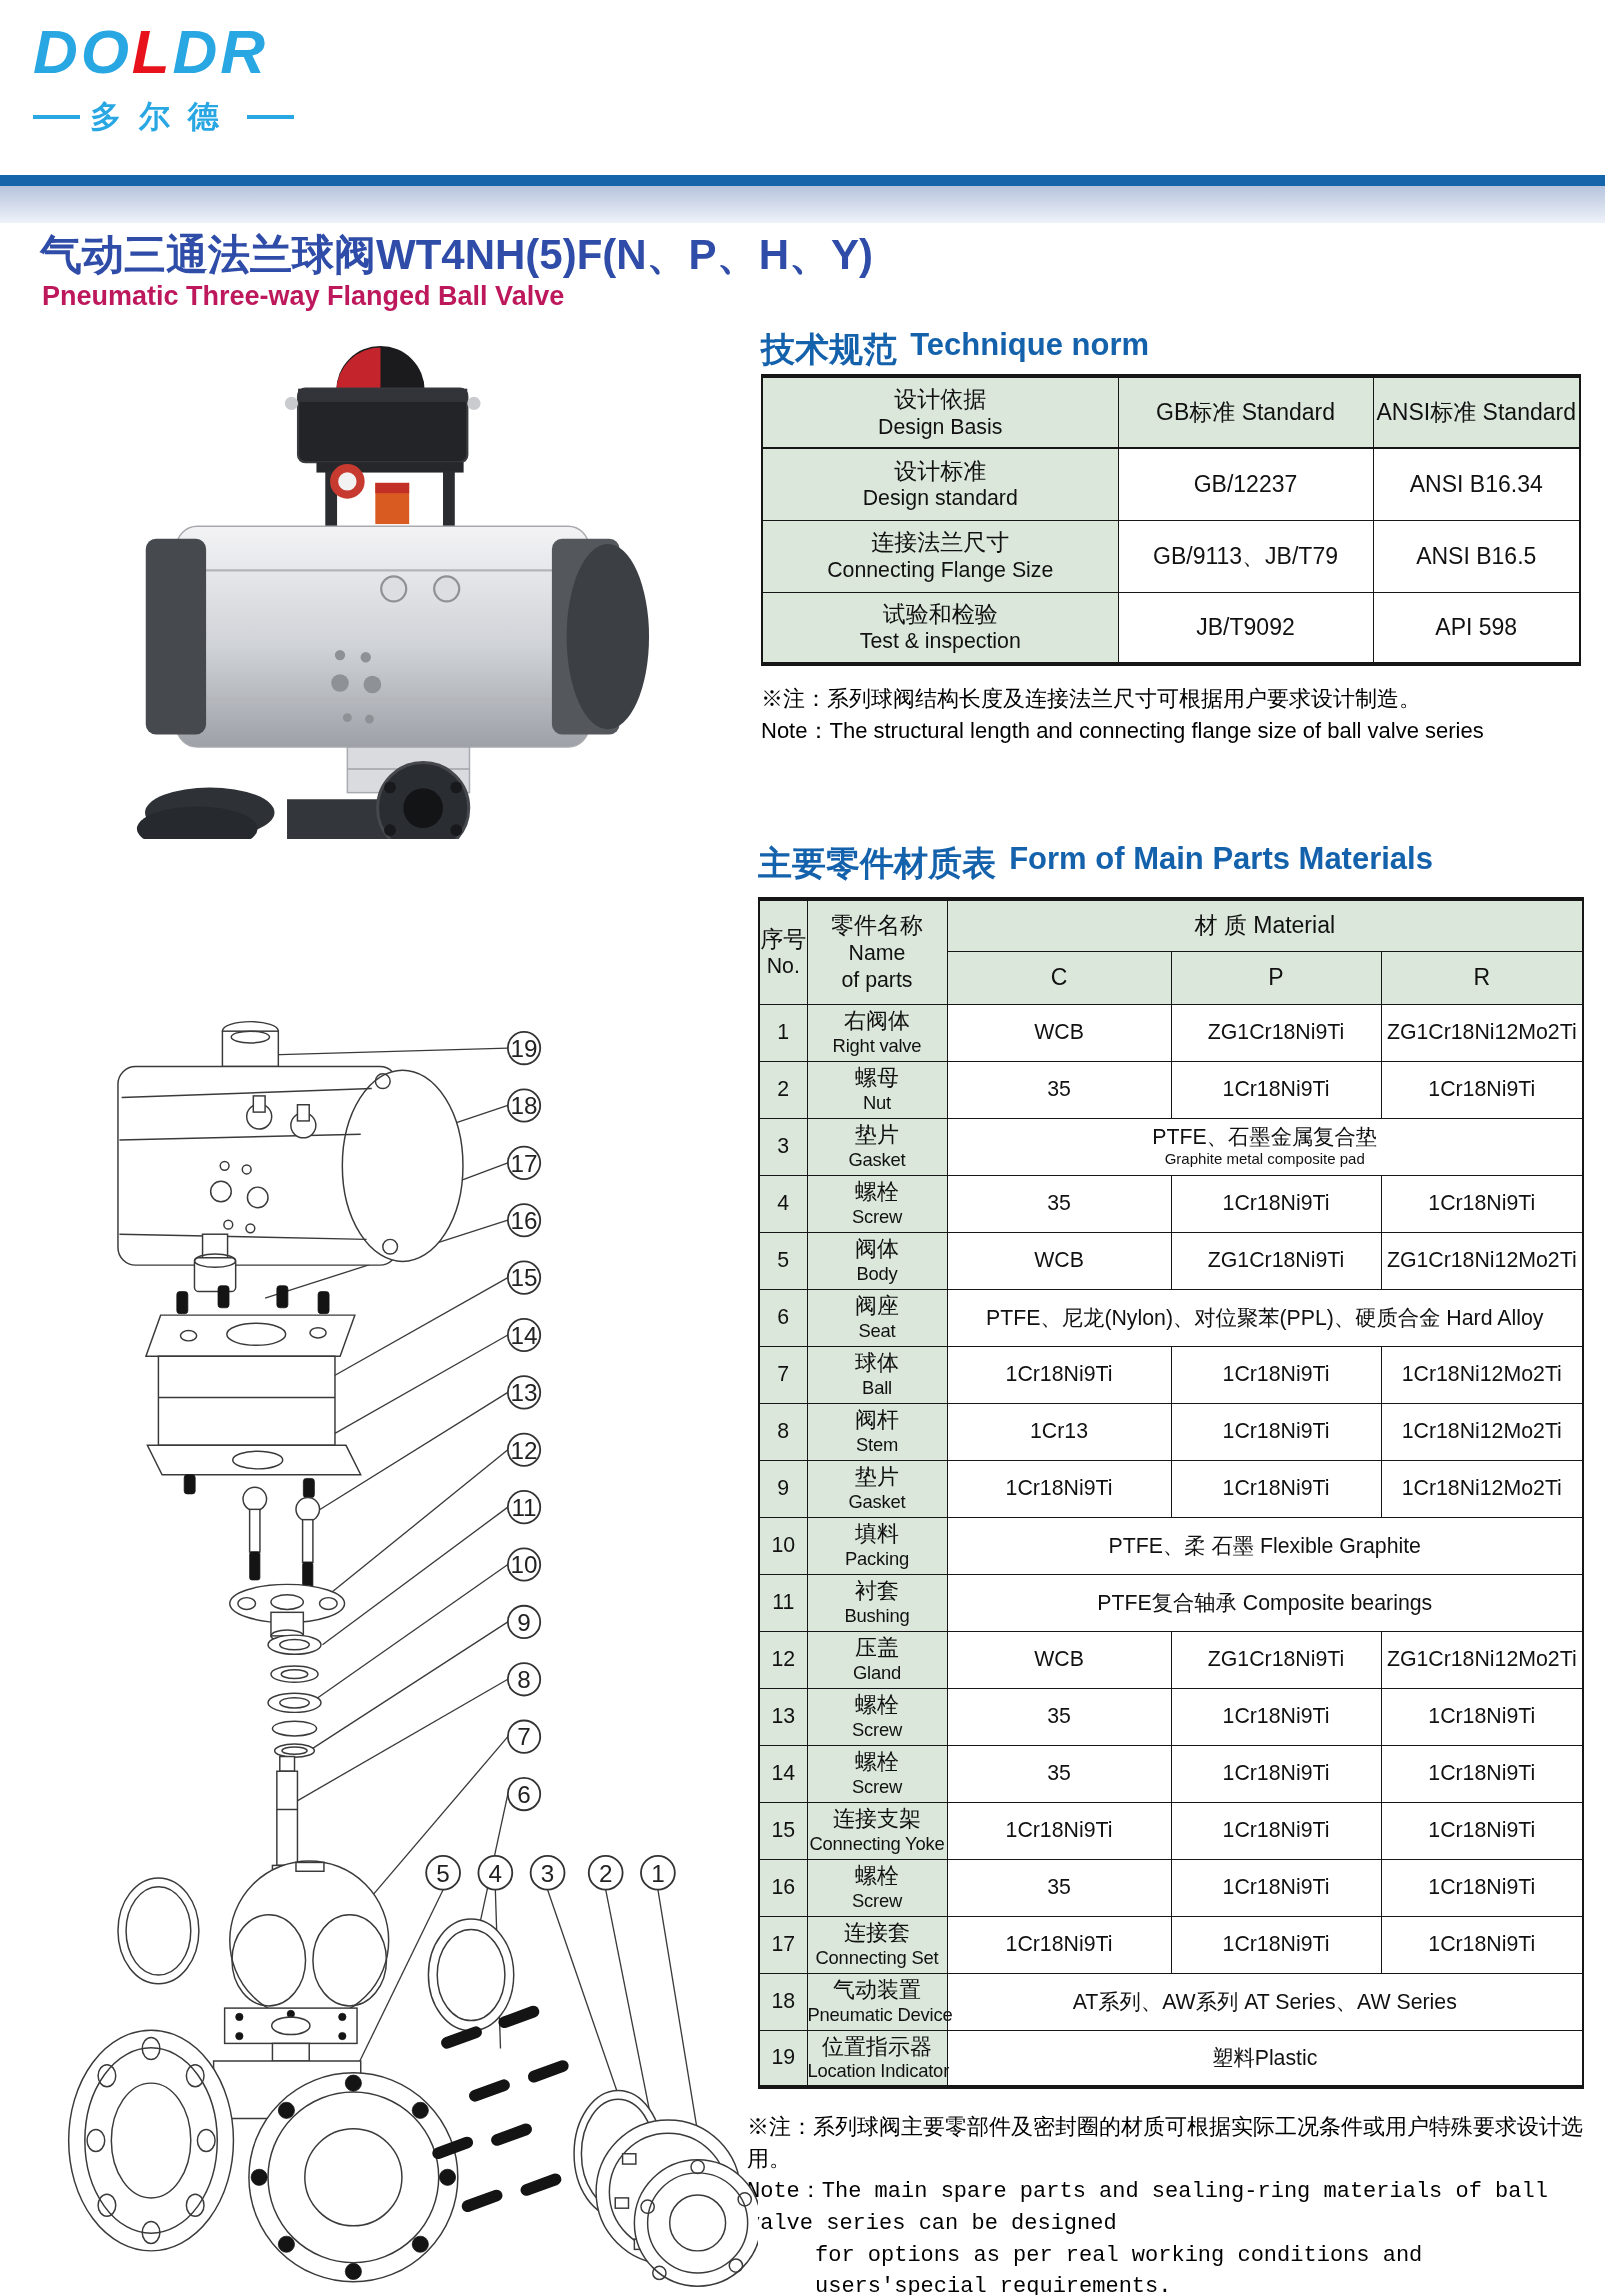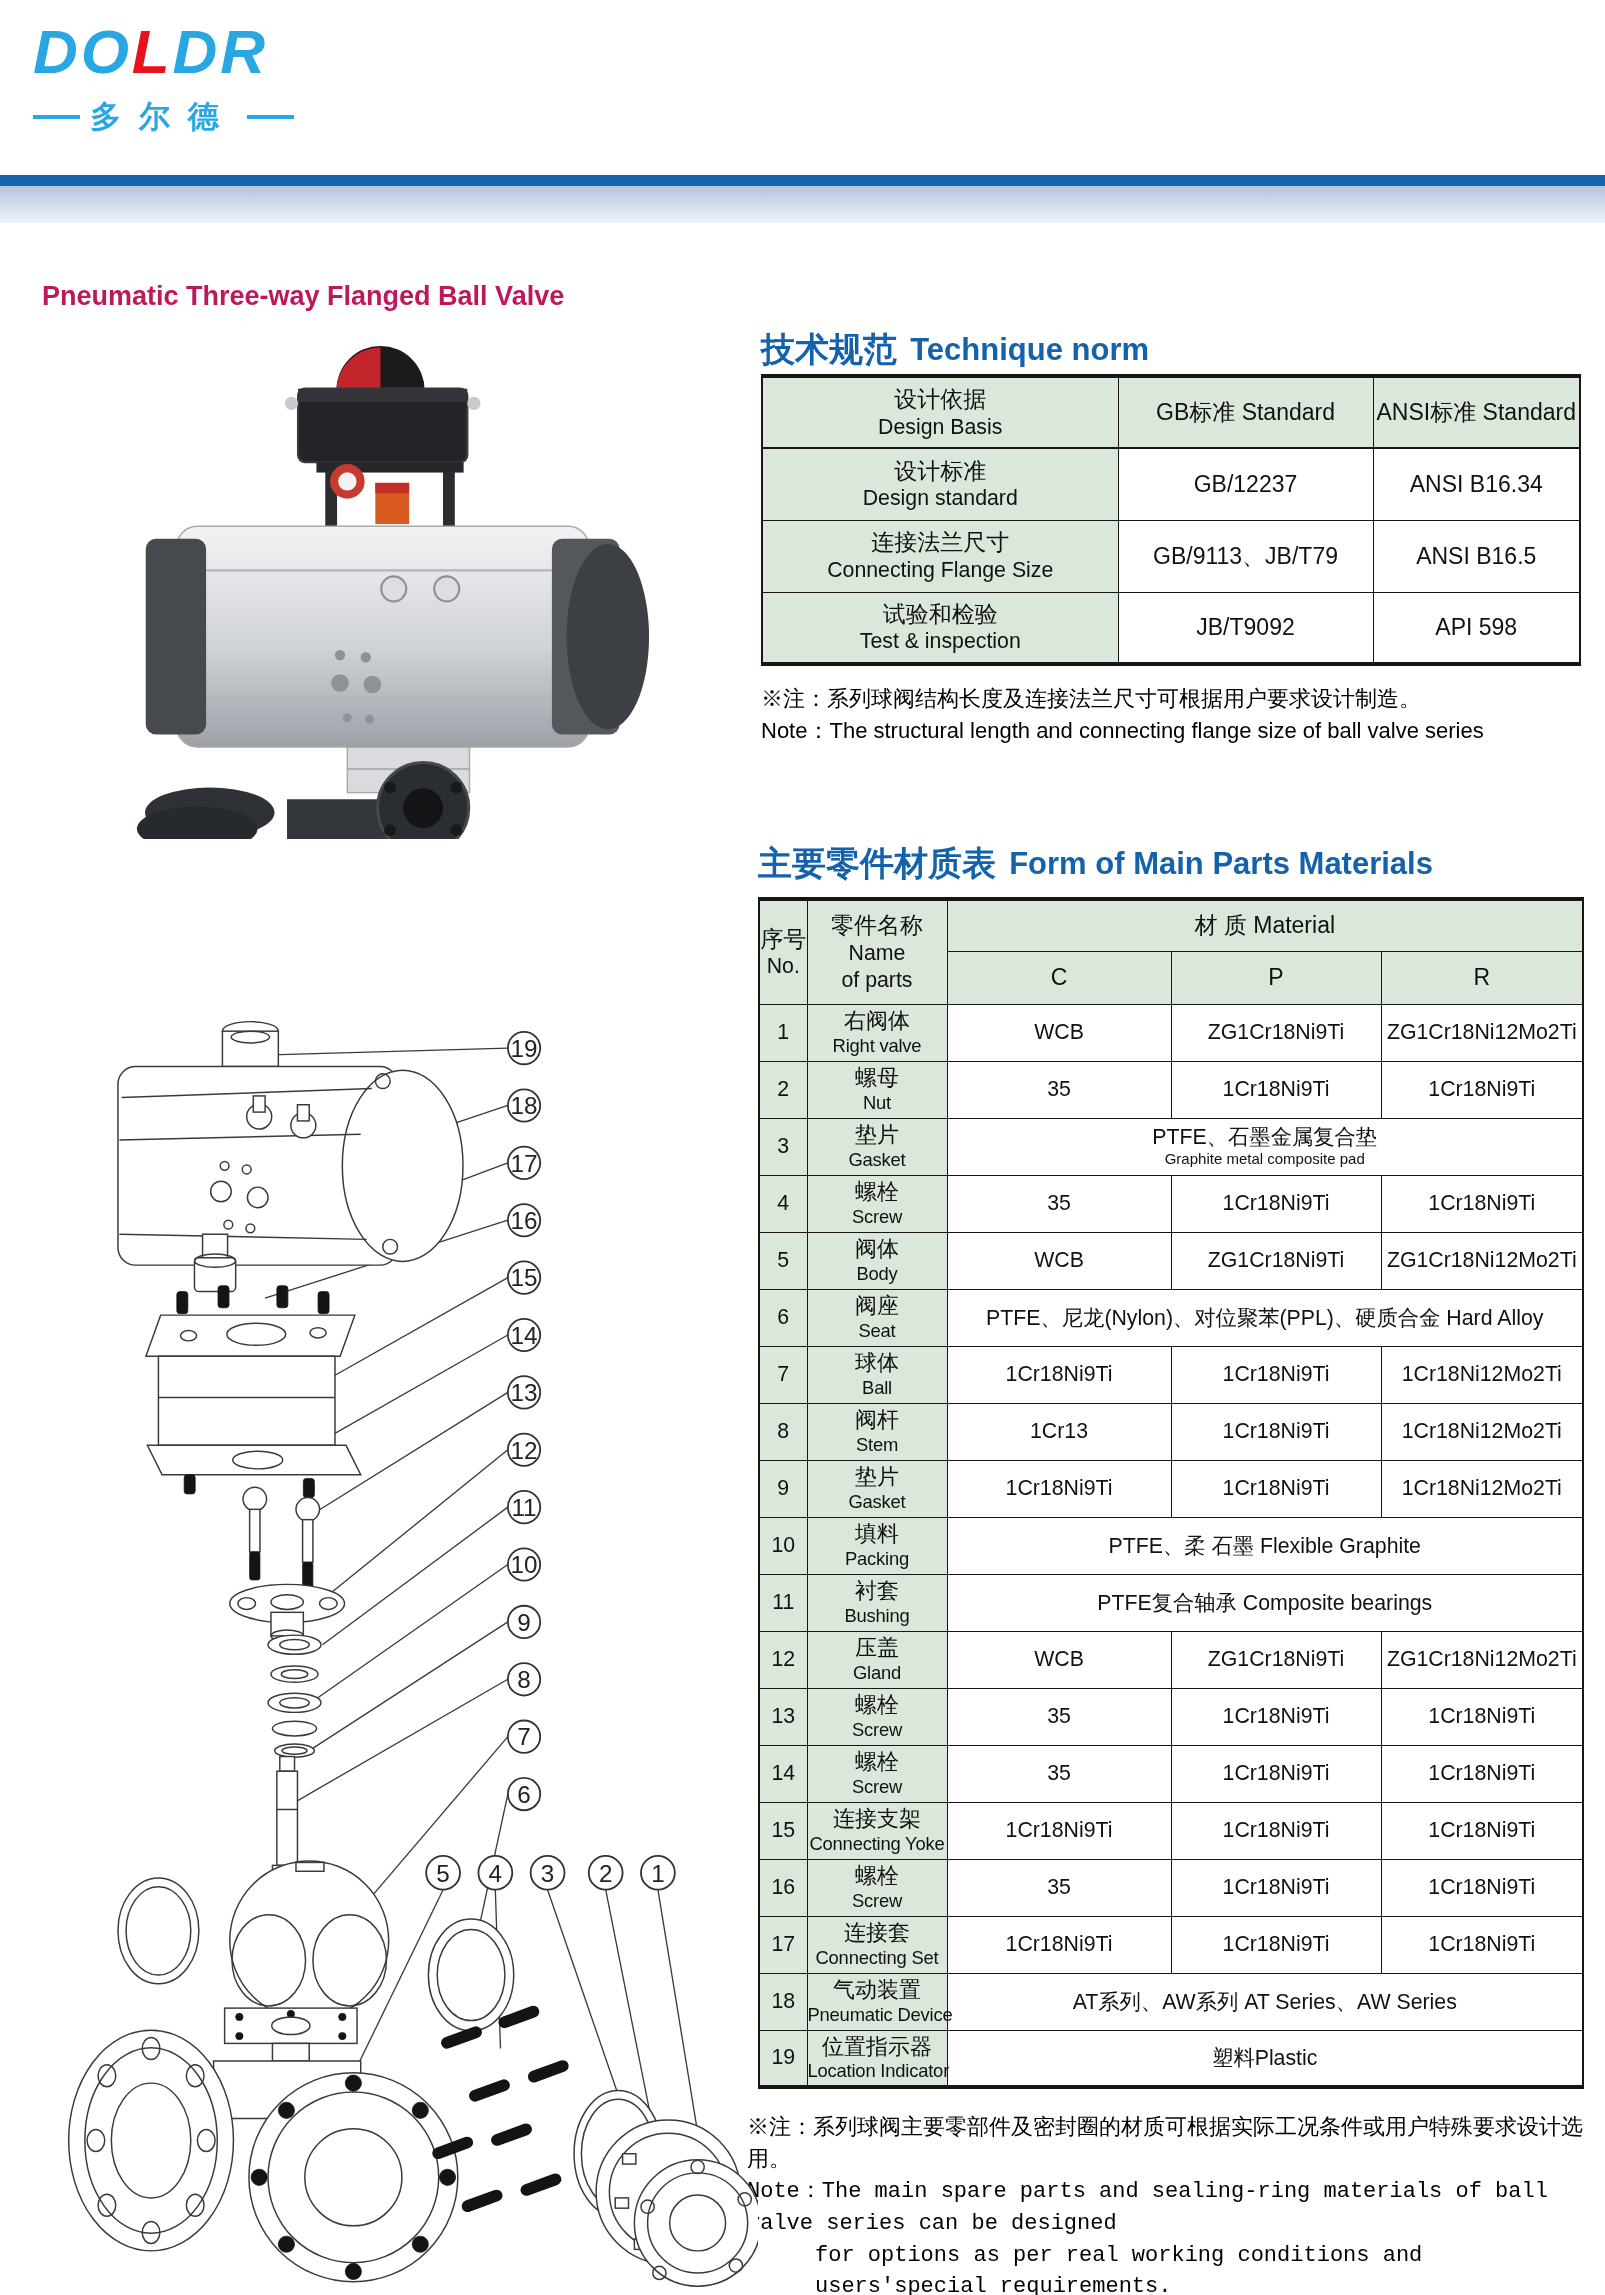--- a/index.html
+++ b/index.html
@@ -12,21 +12,21 @@
   .logo-word .red{color:#e8121c;}
   .logo-sub{display:flex;align-items:center;gap:10.3px;margin-top:13.2px;}
   .logo-dash{width:47px;height:4.4px;background:#29a7e3;}
   .logo-cn{font-size:31px;color:#29a7e3;letter-spacing:17.7px;font-weight:bold;white-space:nowrap;}
   #topbar{position:absolute;left:0;top:175px;width:1605px;height:11px;background:#1565ab;}
   #topband{position:absolute;left:0;top:186px;width:1605px;height:37px;
            background:linear-gradient(#b7c4dd,#eef2f9);}
   #title-cn{position:absolute;left:40px;top:227px;font-size:42px;font-weight:bold;color:#2f4da8;white-space:nowrap;}
   #title-en{position:absolute;left:42px;top:281px;font-size:27px;font-weight:bold;color:#be185d;white-space:nowrap;}
   
-  .sec-head{position:absolute;display:flex;align-items:center;gap:13.2px;color:#1562ac;white-space:nowrap;}
+  .sec-head{position:absolute;display:flex;align-items:flex-start;gap:13.2px;color:#1562ac;white-space:nowrap;}
   .sec-head .cn{font-size:34px;font-weight:bold;}
   .sec-head .en{font-size:31px;font-weight:bold;}
   
   table{border-collapse:collapse;table-layout:fixed;}
   .tech-table{position:absolute;left:761px;top:374px;width:818px;
               border:2.2px solid #161616;border-top-width:4.4px;border-bottom-width:4.4px;}
   .tech-table td{border:1.5px solid #161616;text-align:center;vertical-align:middle;padding:0;}
   .tech-table tr{height:72px;}
   .tech-table tr:first-child td{border-bottom-width:2.9px;}
   .green{background:#dbe7db;}
@@ -65,20 +65,21 @@
     <div class="logo-sub">
       <span class="logo-dash"></span>
       <span class="logo-cn">多尔德</span>
       <span class="logo-dash"></span>
     </div>
   </div>
 
   <div id="topbar"></div>
   <div id="topband"></div>
 
+  <div id="title-cn">气动三通法兰球阀WT4NH(5)F(N、P、H、Y)</div>
   <div id="title-en">Pneumatic Three-way Flanged Ball Valve</div>
 
   <svg id="photo" width="596" height="493" viewBox="0 0 810 670">
     <defs>
       <linearGradient id="gSilver" x1="0" y1="0" x2="0" y2="1">
         <stop offset="0" stop-color="#f3f3f5"></stop>
           <stop offset="0.55" stop-color="#cfd2d7"></stop>
           <stop offset="1" stop-color="#9da0a6"></stop>
       </linearGradient>
     </defs>

